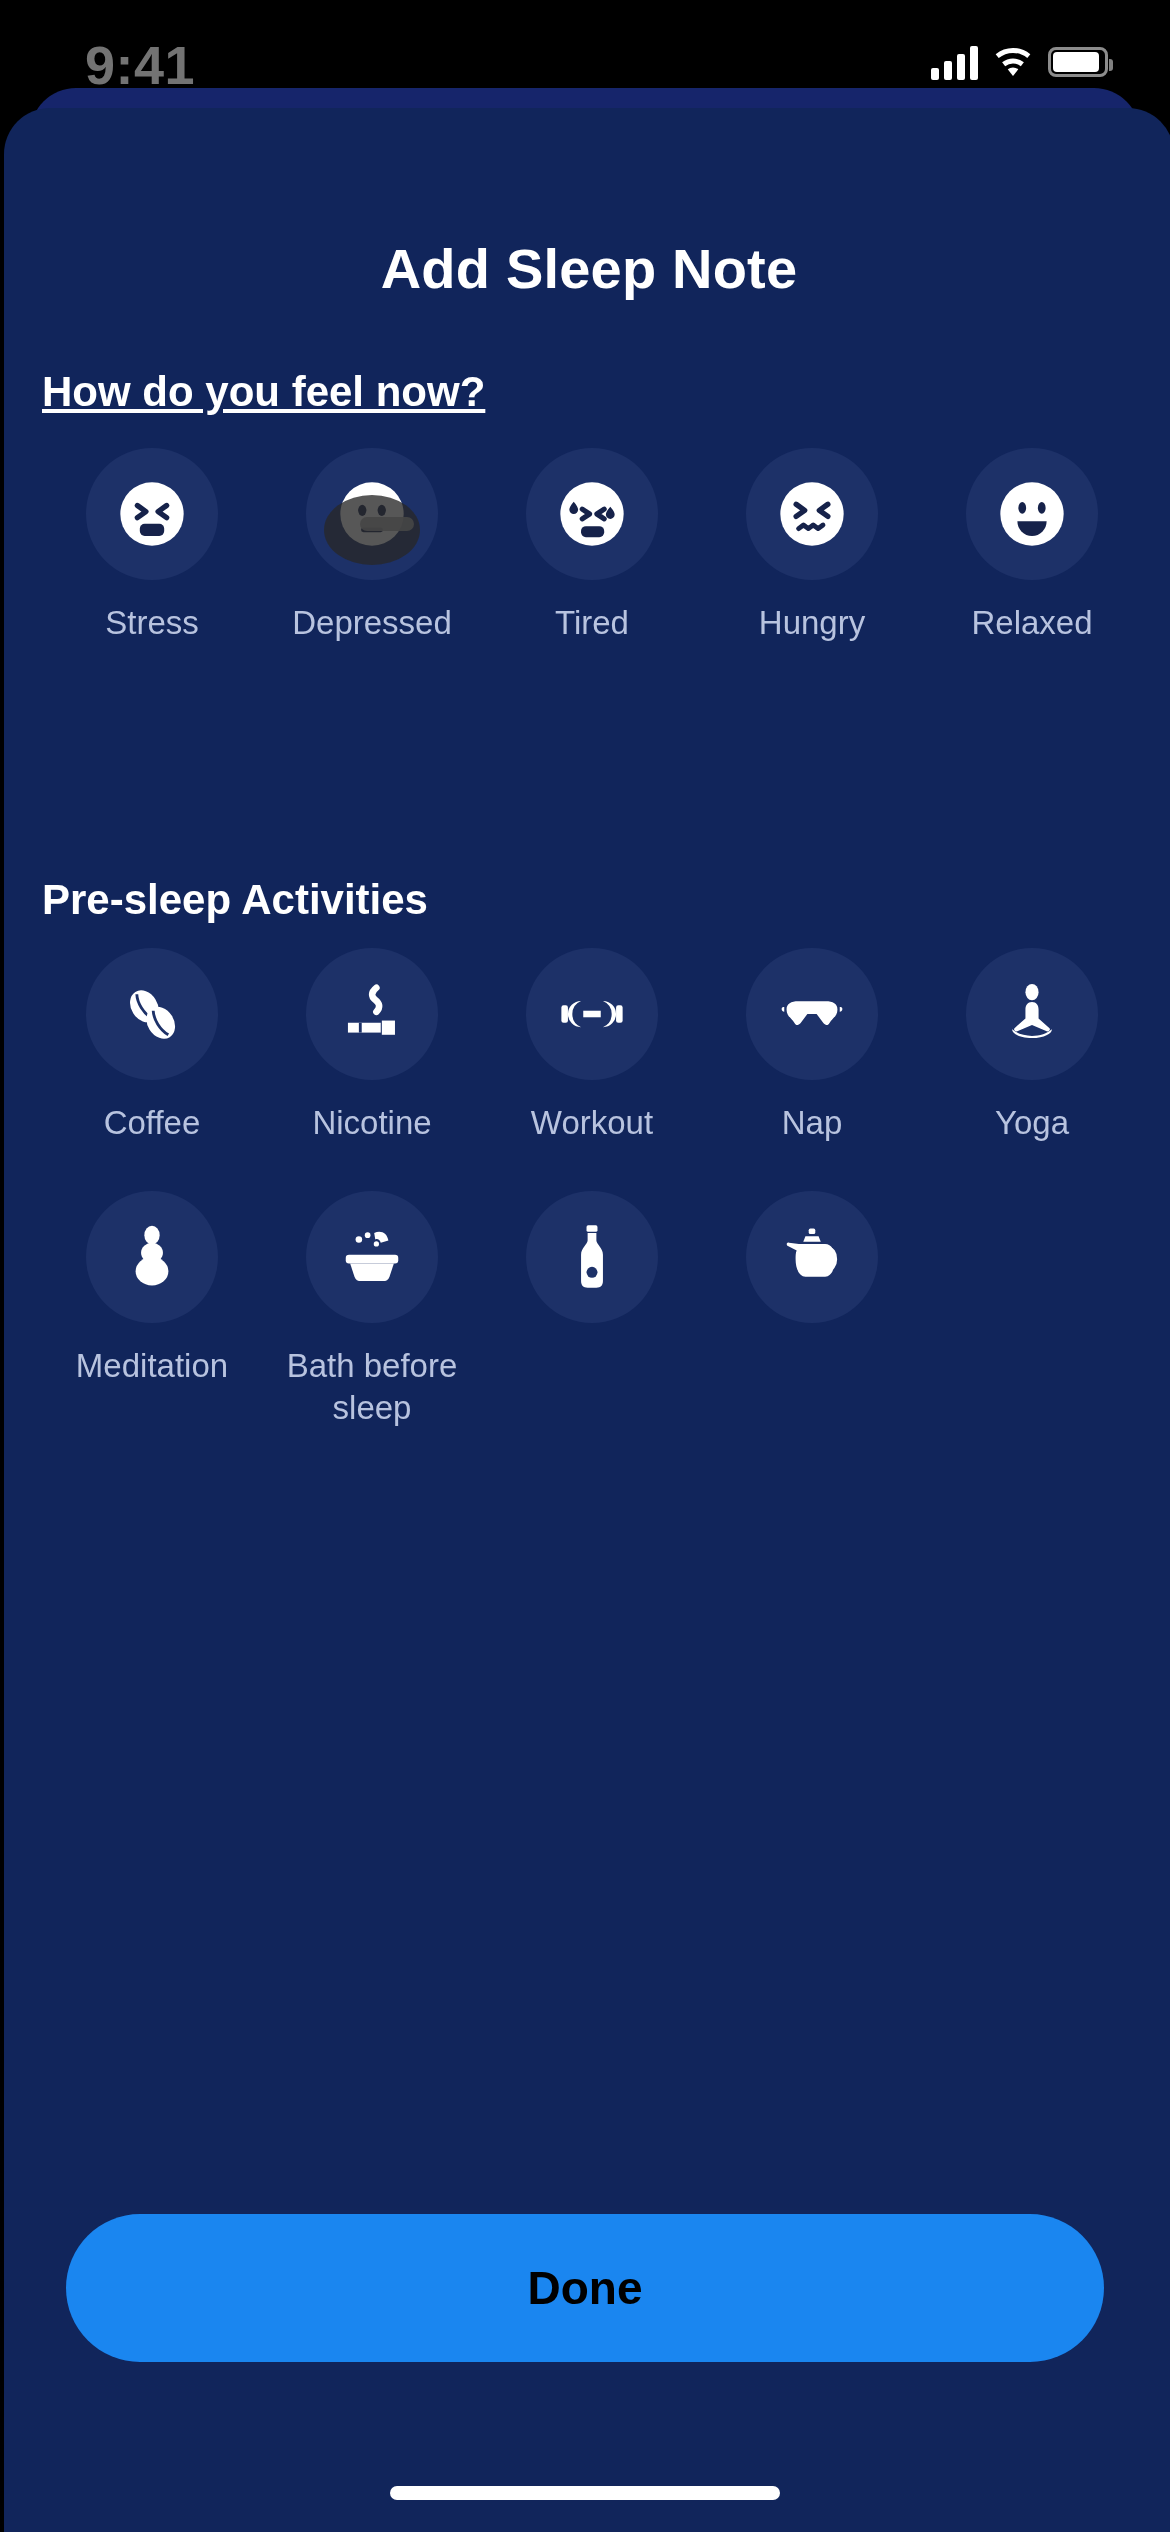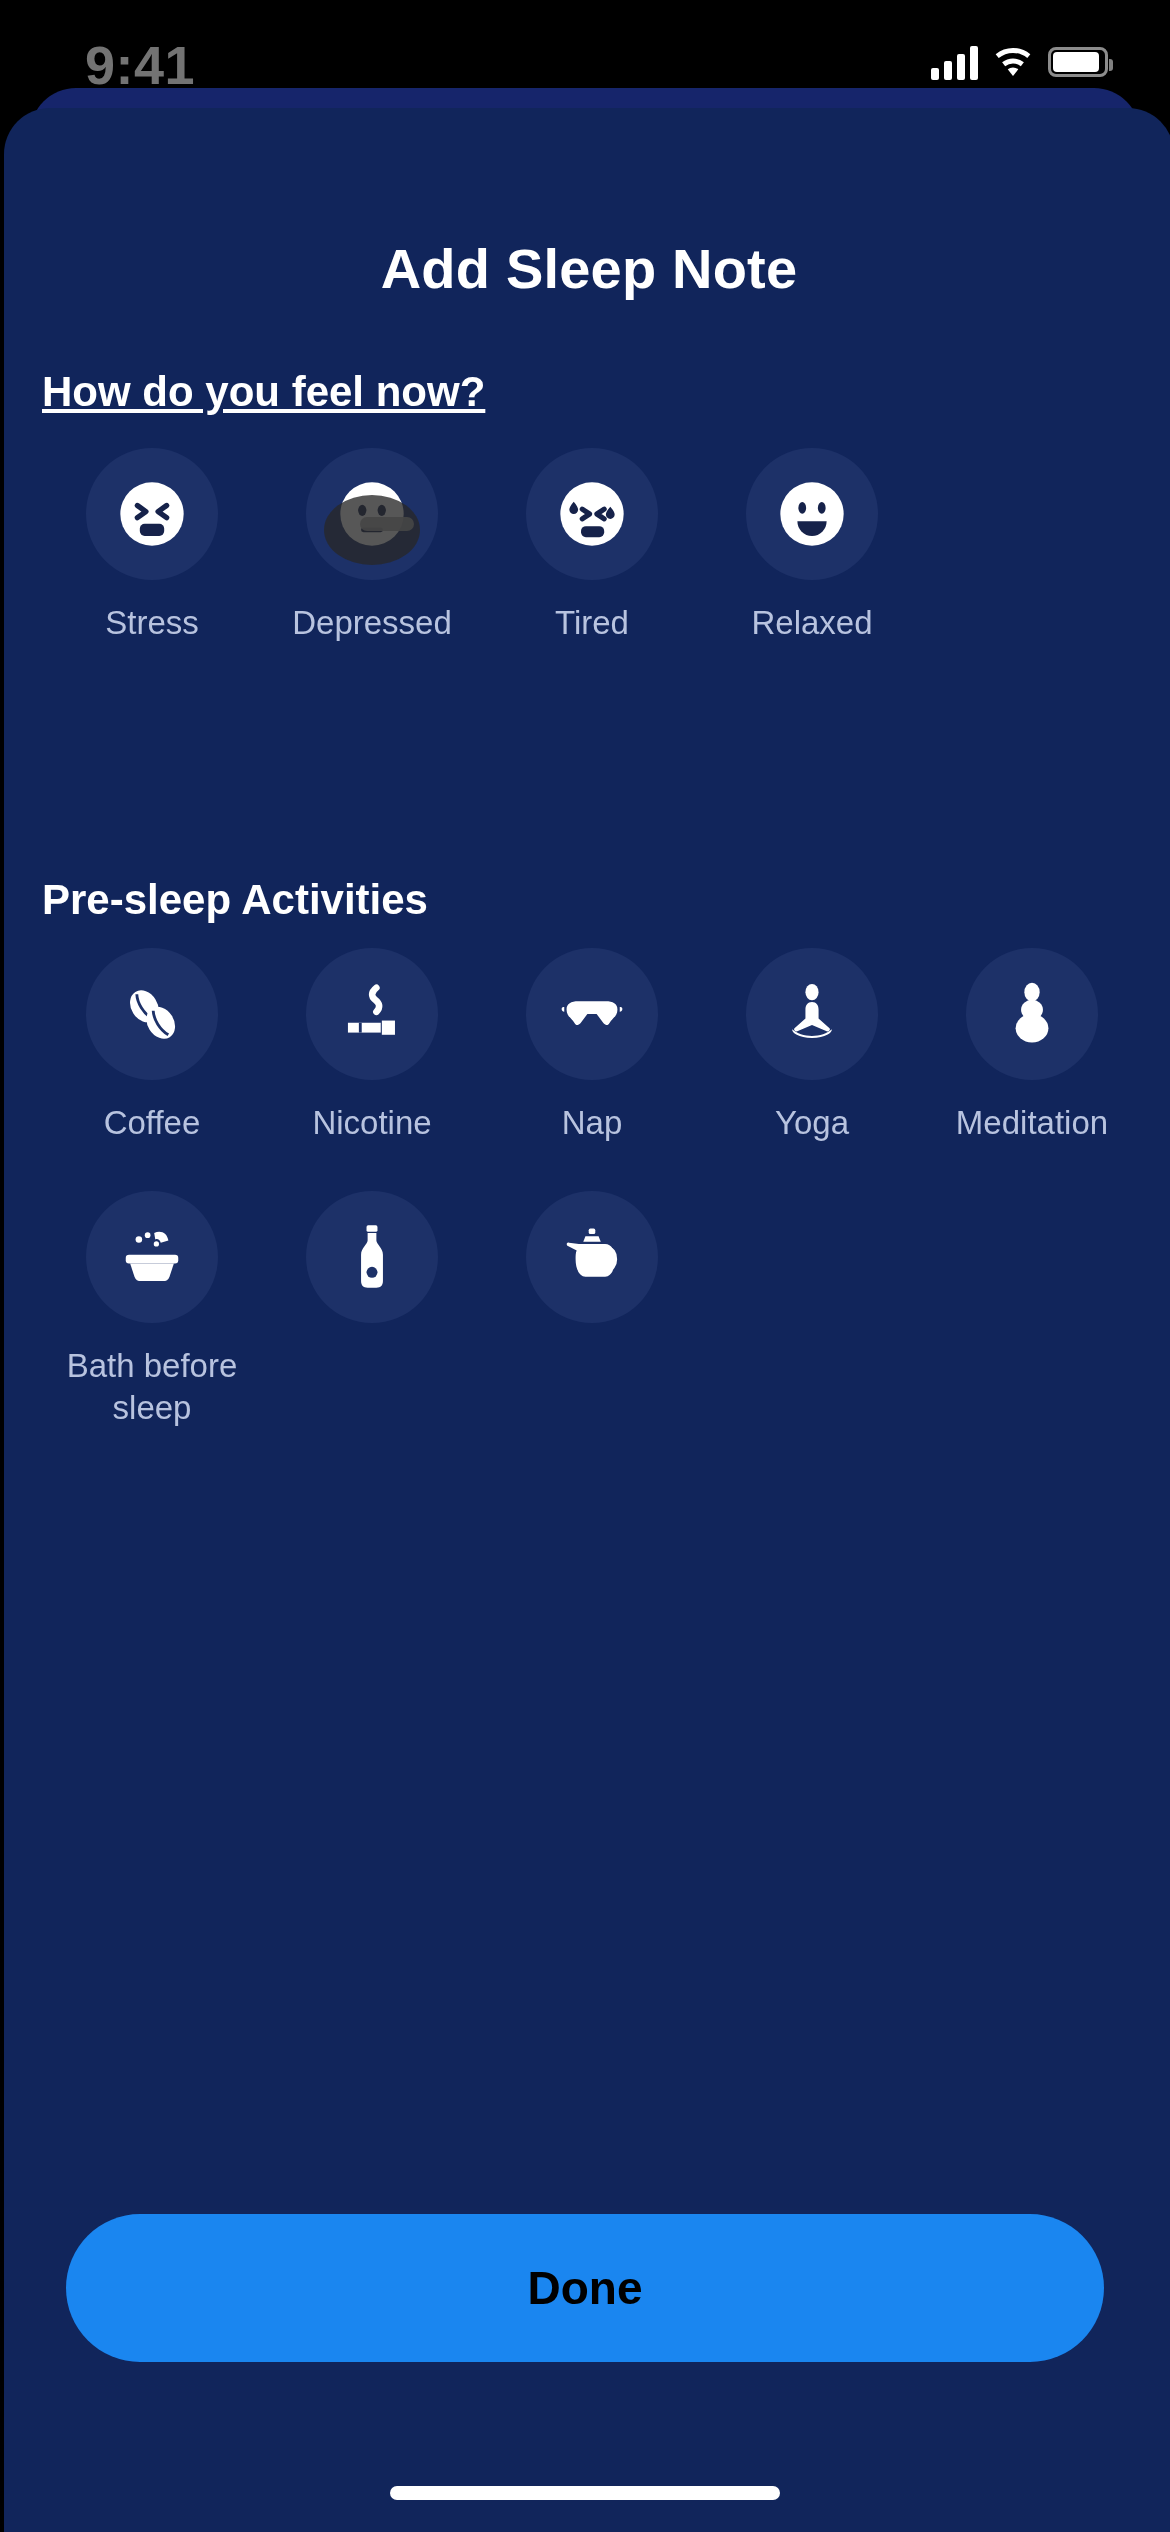--- a/index.html
+++ b/index.html
@@ -200,20 +200,31 @@
             <path d="M17 22c2.6 3.2 3.6 5 3.6 6.4a3.6 3.6 0 1 1-7.2 0c0-1.4 1-3.2 3.6-6.4z" fill="#16224a"></path>
             <path d="M47 26c2.6 3.2 3.6 5 3.6 6.4a3.6 3.6 0 1 1-7.2 0c0-1.4 1-3.2 3.6-6.4z" fill="#16224a"></path>
             <path d="M24 28l6 4-6 4" fill="none" stroke="#16224a" stroke-width="4.2" stroke-linecap="round" stroke-linejoin="round"></path>
             <path d="M42 28l-6 4 6 4" fill="none" stroke="#16224a" stroke-width="4.2" stroke-linecap="round" stroke-linejoin="round"></path>
             <rect x="23" y="42" width="19" height="9" rx="4" fill="#16224a"></rect>
           </svg>
         </div>
         <div class="cap">Tired</div>
       </div>
 
+      <div class="cell">
+        <div class="chip">
+          <svg width="78" height="78" viewBox="0 0 64 64">
+            <circle cx="32" cy="32" r="26" fill="#fff"></circle>
+            <path d="M19 24l7 5-7 5" fill="none" stroke="#16224a" stroke-width="4.4" stroke-linecap="round" stroke-linejoin="round"></path>
+            <path d="M45 24l-7 5 7 5" fill="none" stroke="#16224a" stroke-width="4.4" stroke-linecap="round" stroke-linejoin="round"></path>
+            <path d="M21 44l4-3 4 3 4-3 4 3 4-3" fill="none" stroke="#16224a" stroke-width="4" stroke-linecap="round" stroke-linejoin="round"></path>
+          </svg>
+        </div>
+        <div class="cap">Hungry</div>
+      </div>
 
       <div class="cell">
         <div class="chip">
           <svg width="78" height="78" viewBox="0 0 64 64">
             <circle cx="32" cy="32" r="26" fill="#fff"></circle>
             <ellipse cx="24" cy="27" rx="3.2" ry="4.8" fill="#16224a"></ellipse>
             <ellipse cx="40" cy="27" rx="3.2" ry="4.8" fill="#16224a"></ellipse>
             <path d="M20 38h24a12 12 0 0 1-24 0z" fill="#16224a"></path>
           </svg>
         </div>
@@ -245,20 +256,32 @@
             <rect x="10" y="40" width="30" height="9" fill="#fff"></rect>
             <rect x="41" y="38" width="12" height="13" fill="#fff"></rect>
             <rect x="20" y="40" width="2.6" height="9" fill="#1d3168"></rect>
           </svg>
         </div>
         <div class="cap">Nicotine</div>
       </div>
 
 
 
+      <div class="cell">
+        <div class="chip">
+          <svg width="70" height="70" viewBox="0 0 64 64">
+            <rect x="4" y="24" width="6" height="16" rx="2" fill="#fff"></rect>
+            <path d="M22 20a11 11 0 1 0 0 24 13 13 0 0 1 0-24z" fill="#fff"></path>
+            <path d="M42 20a11 11 0 1 1 0 24 13 13 0 0 0 0-24z" fill="#fff"></path>
+            <rect x="24" y="29" width="16" height="6" fill="#fff"></rect>
+            <rect x="54" y="24" width="6" height="16" rx="2" fill="#fff"></rect>
+          </svg>
+        </div>
+        <div class="cap">Workout</div>
+      </div>
 
       <div class="cell">
         <div class="chip">
           <svg width="74" height="74" viewBox="0 0 64 64">
             <path d="M10 28c0-5 4-7 10-7h24c6 0 10 2 10 7 0 6-4 7-7 12-1 2-3 2-5 0l-6-8h-8l-6 8c-2 2-4 2-5 0-3-5-7-6-7-12z" fill="#fff"></path>
             <path d="M8 26c-3-1-3 4 0 4z" fill="#fff"></path>
             <path d="M56 26c3-1 3 4 0 4z" fill="#fff"></path>
           </svg>
         </div>
         <div class="cap">Nap</div>

